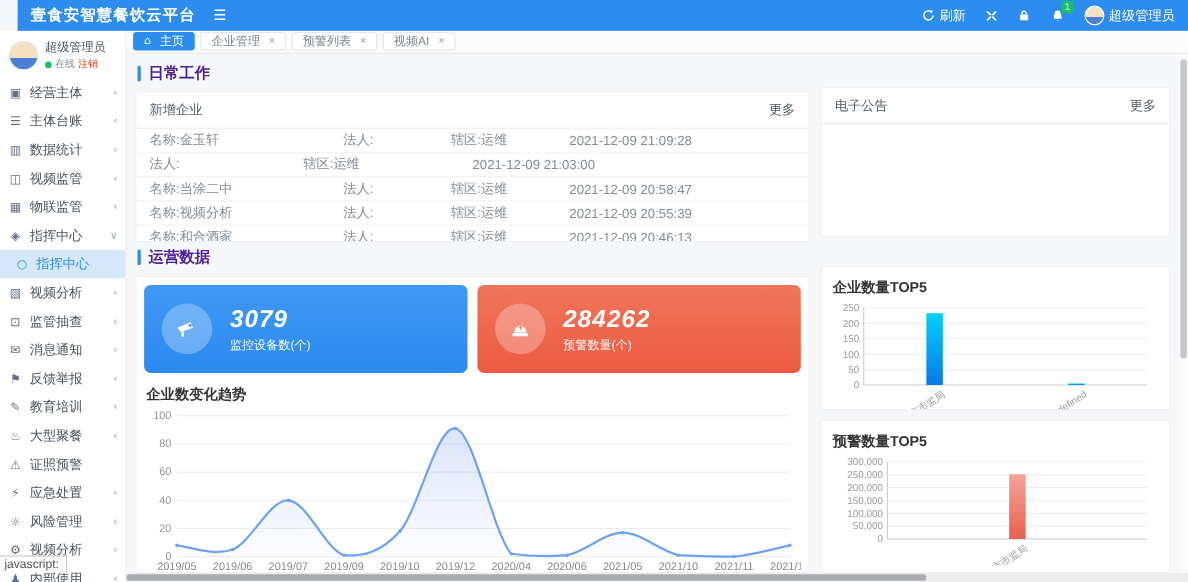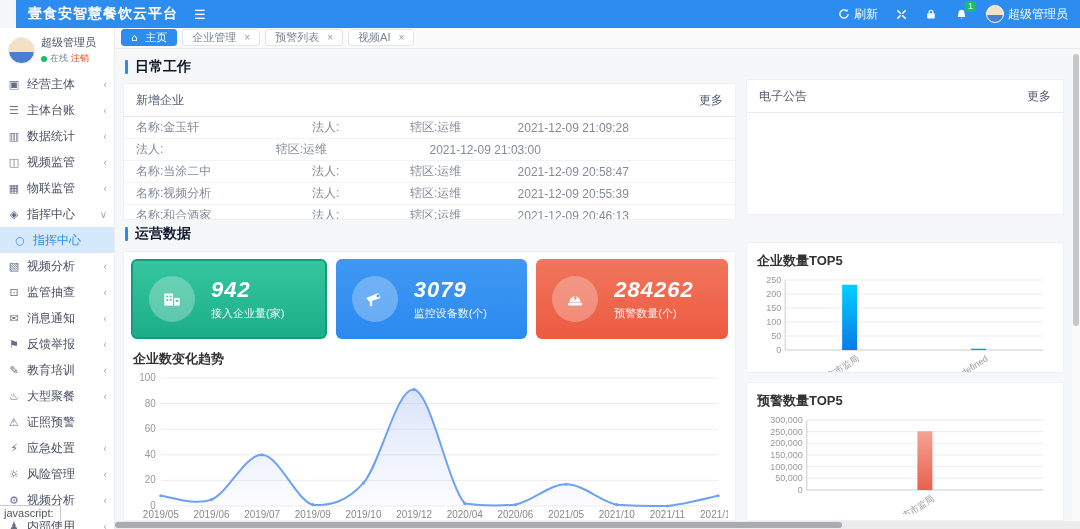--- a/index.html
+++ b/index.html
@@ -47,21 +47,21 @@
   .tab .x { font-size:10px; color:#99a; cursor:pointer; }
   .tab .home { font-size:10px; }
 
   
   .content { position:absolute; left:115px; top:49px; right:8px; bottom:8px; padding:4px 8px 0 8px;
              display:flex; gap:10px; overflow:hidden; }
   .col-left { flex:1; min-width:0; display:flex; flex-direction:column; }
   .col-right { width:318px; flex:0 0 auto; display:flex; flex-direction:column; }
 
   .section-title { display:flex; align-items:center; gap:7px; font-size:14px; font-weight:bold;
-                   color:#0f172a; margin:5px 0 7px 2px; }
+                   color:#4c1d95; margin:5px 0 7px 2px; }
   .marker { width:3px; height:14px; background:#2d8cf0; border-radius:1px; }
 
   .panel { background:#fff; border:1px solid #eef0f3; border-radius:2px; }
 
   .table-panel { height:137px; overflow:hidden; }
   .t-head { display:flex; justify-content:space-between; align-items:flex-end; padding:8px 12px 7px;
             font-size:12px; color:#515a6e; border-bottom:1px solid #e8eaec; }
   .more { font-size:12px; color:#515a6e; cursor:pointer;margin-left:24px; }
   .t-row { display:flex; align-items:center; height:22px; padding:0 12px; font-size:12px;
            color:#848b98; border-bottom:1px solid #f2f3f5; cursor:pointer; }
@@ -305,37 +305,20 @@
       </div>
     </div>
 
     <div class="section-title">
       <span class="marker"></span>
       <span>运营数据</span>
     </div>
 
     <div class="ops-wrap">
       <div class="cards">
-        <div class="card green">
-          <span class="cicon">
-            <svg width="22" height="22" viewBox="0 0 20 20">
-                <rect x="3" y="5" width="8" height="11" fill="#fff"></rect>
-                <rect x="12" y="9" width="5" height="7" fill="#fff"></rect>
-                <rect x="5" y="7" width="1.6" height="1.6" fill="#35c69e"></rect>
-                <rect x="8" y="7" width="1.6" height="1.6" fill="#35c69e"></rect>
-                <rect x="5" y="10" width="1.6" height="1.6" fill="#35c69e"></rect>
-                <rect x="8" y="10" width="1.6" height="1.6" fill="#35c69e"></rect>
-                <rect x="13.3" y="11" width="2.4" height="1.6" fill="#35c69e"></rect>
-              </svg>
-          </span>
-          <div>
-            <div class="cval">942</div>
-            <div class="clab">接入企业量(家)</div>
-          </div>
-        </div>
         <div class="card blue">
           <span class="cicon">
             <svg width="22" height="22" viewBox="0 0 20 20">
                 <path d="M2 9 L13 4.5 L15 9 L5 12.5 Z" fill="#fff"></path>
                 <rect x="5.4" y="12" width="2" height="4.5" fill="#fff"></rect>
                 <circle cx="12.6" cy="7.2" r="1.2" fill="#3f98f3"></circle>
               </svg>
           </span>
           <div>
             <div class="cval">3079</div>

